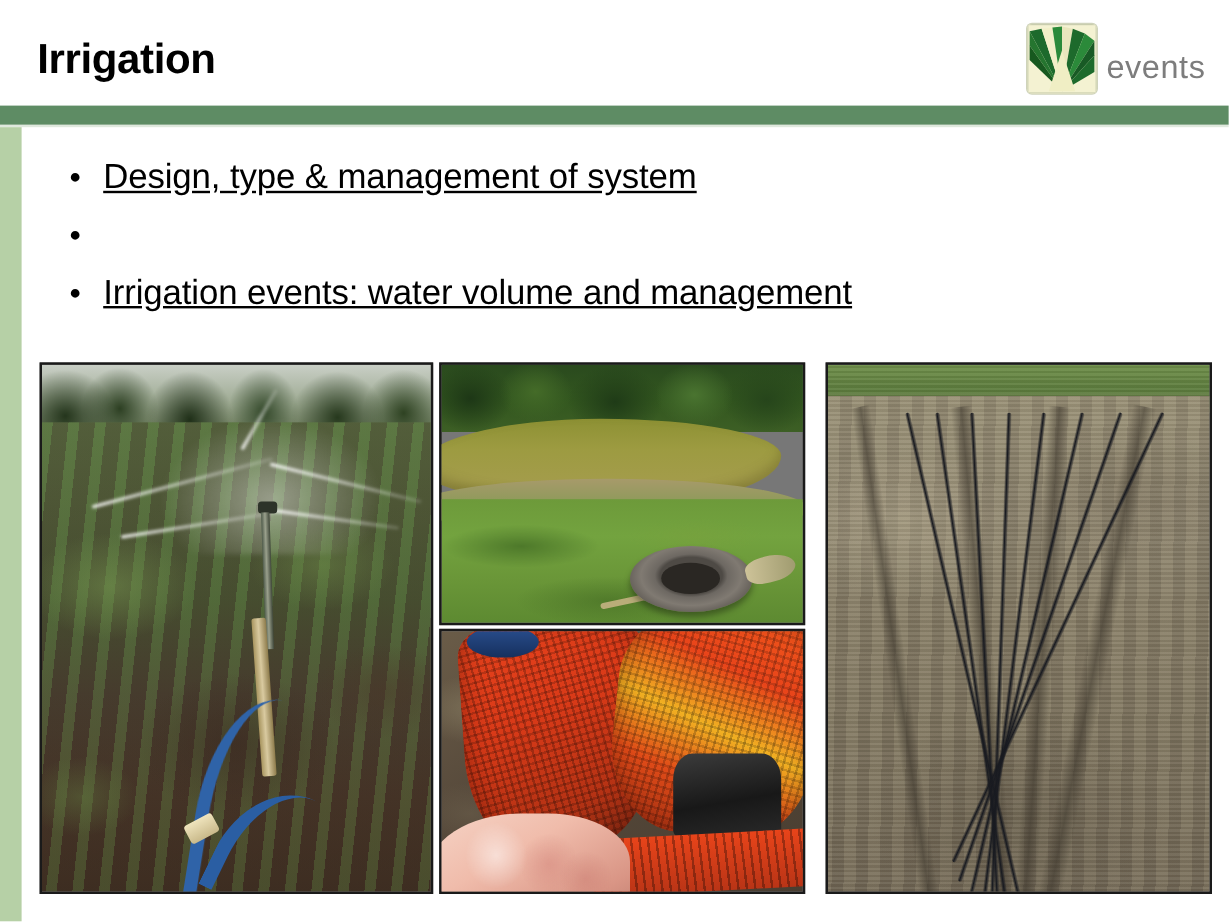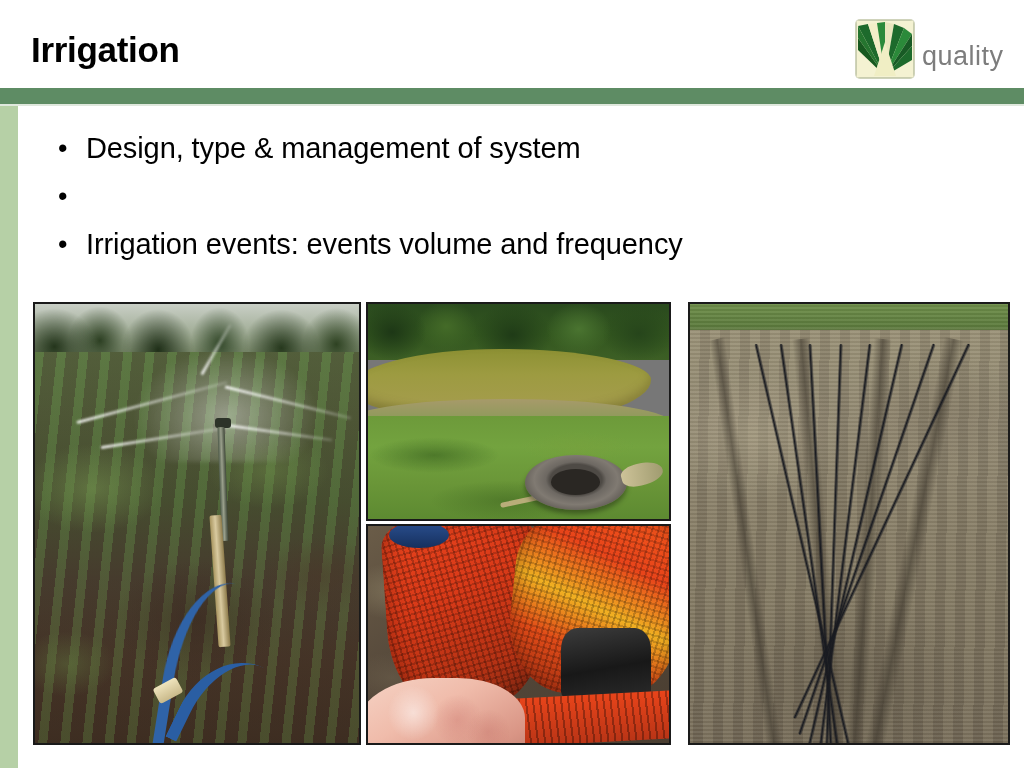--- a/index.html
+++ b/index.html
@@ -121,20 +121,21 @@
     text-align: left;
     padding-left: 10px;
     box-sizing: border-box;
   }
   .bullet-text {
     font-size: 29px;
     line-height: 44px;
     color: #000000;
     white-space: nowrap;
     letter-spacing: -0.1px;
+    text-decoration: underline;
   }
 
   
   .photo {
     position: absolute;
     border: 2px solid #1a1a1a;
     box-sizing: border-box;
     overflow: hidden;
     background: #777;
   }
@@ -413,40 +414,40 @@
           <path d="M29 56 L38 4 L48 8 Z" fill="#1d6a2c"></path>
           <path d="M29 56 L48 8 L56 14 Z" fill="#2b8a3a"></path>
           <path d="M29 56 L56 14 L56 26 Z" fill="#185a25"></path>
           <path d="M29 56 L2 6 L2 18 Z" fill="#25752f"></path>
           <path d="M29 56 L2 18 L2 30 Z" fill="#17591f"></path>
           <path d="M29 56 L56 26 L56 40 Z" fill="#1d6a2c"></path>
           <path d="M18 56 L29 22 L40 56 Z" fill="#f0eec4"></path>
           <rect x="0" y="0" width="58" height="58" fill="none" stroke="#c9cdae" stroke-width="2"></rect>
         </svg>
       </div>
-      <div class="logo-word">quality</div>
+      <div class="logo-word">events</div>
     </div>
   </div>
 
   <div class="divider-bar"></div>
   <div class="divider-shadow"></div>
 
   <div class="left-band"></div>
 
   <div class="bullets">
     <div class="bullet-row">
       <span class="bullet-dot">•</span>
       <span class="bullet-text">Design, type &amp; management of system</span>
     </div>
     <div class="bullet-row">
       <span class="bullet-dot">•</span>
     </div>
     <div class="bullet-row">
       <span class="bullet-dot">•</span>
-      <span class="bullet-text">Irrigation events: events volume and frequency</span>
+      <span class="bullet-text">Irrigation events: water volume and management</span>
     </div>
   </div>
 
   <div class="photo" id="photo-sprinkler">
     <div class="scene">
       <div class="spr-sky"></div>
       <div class="spr-trees"></div>
       <div class="spr-field"></div>
       <div class="spr-rows"></div>
       <div class="spr-texture"></div>

